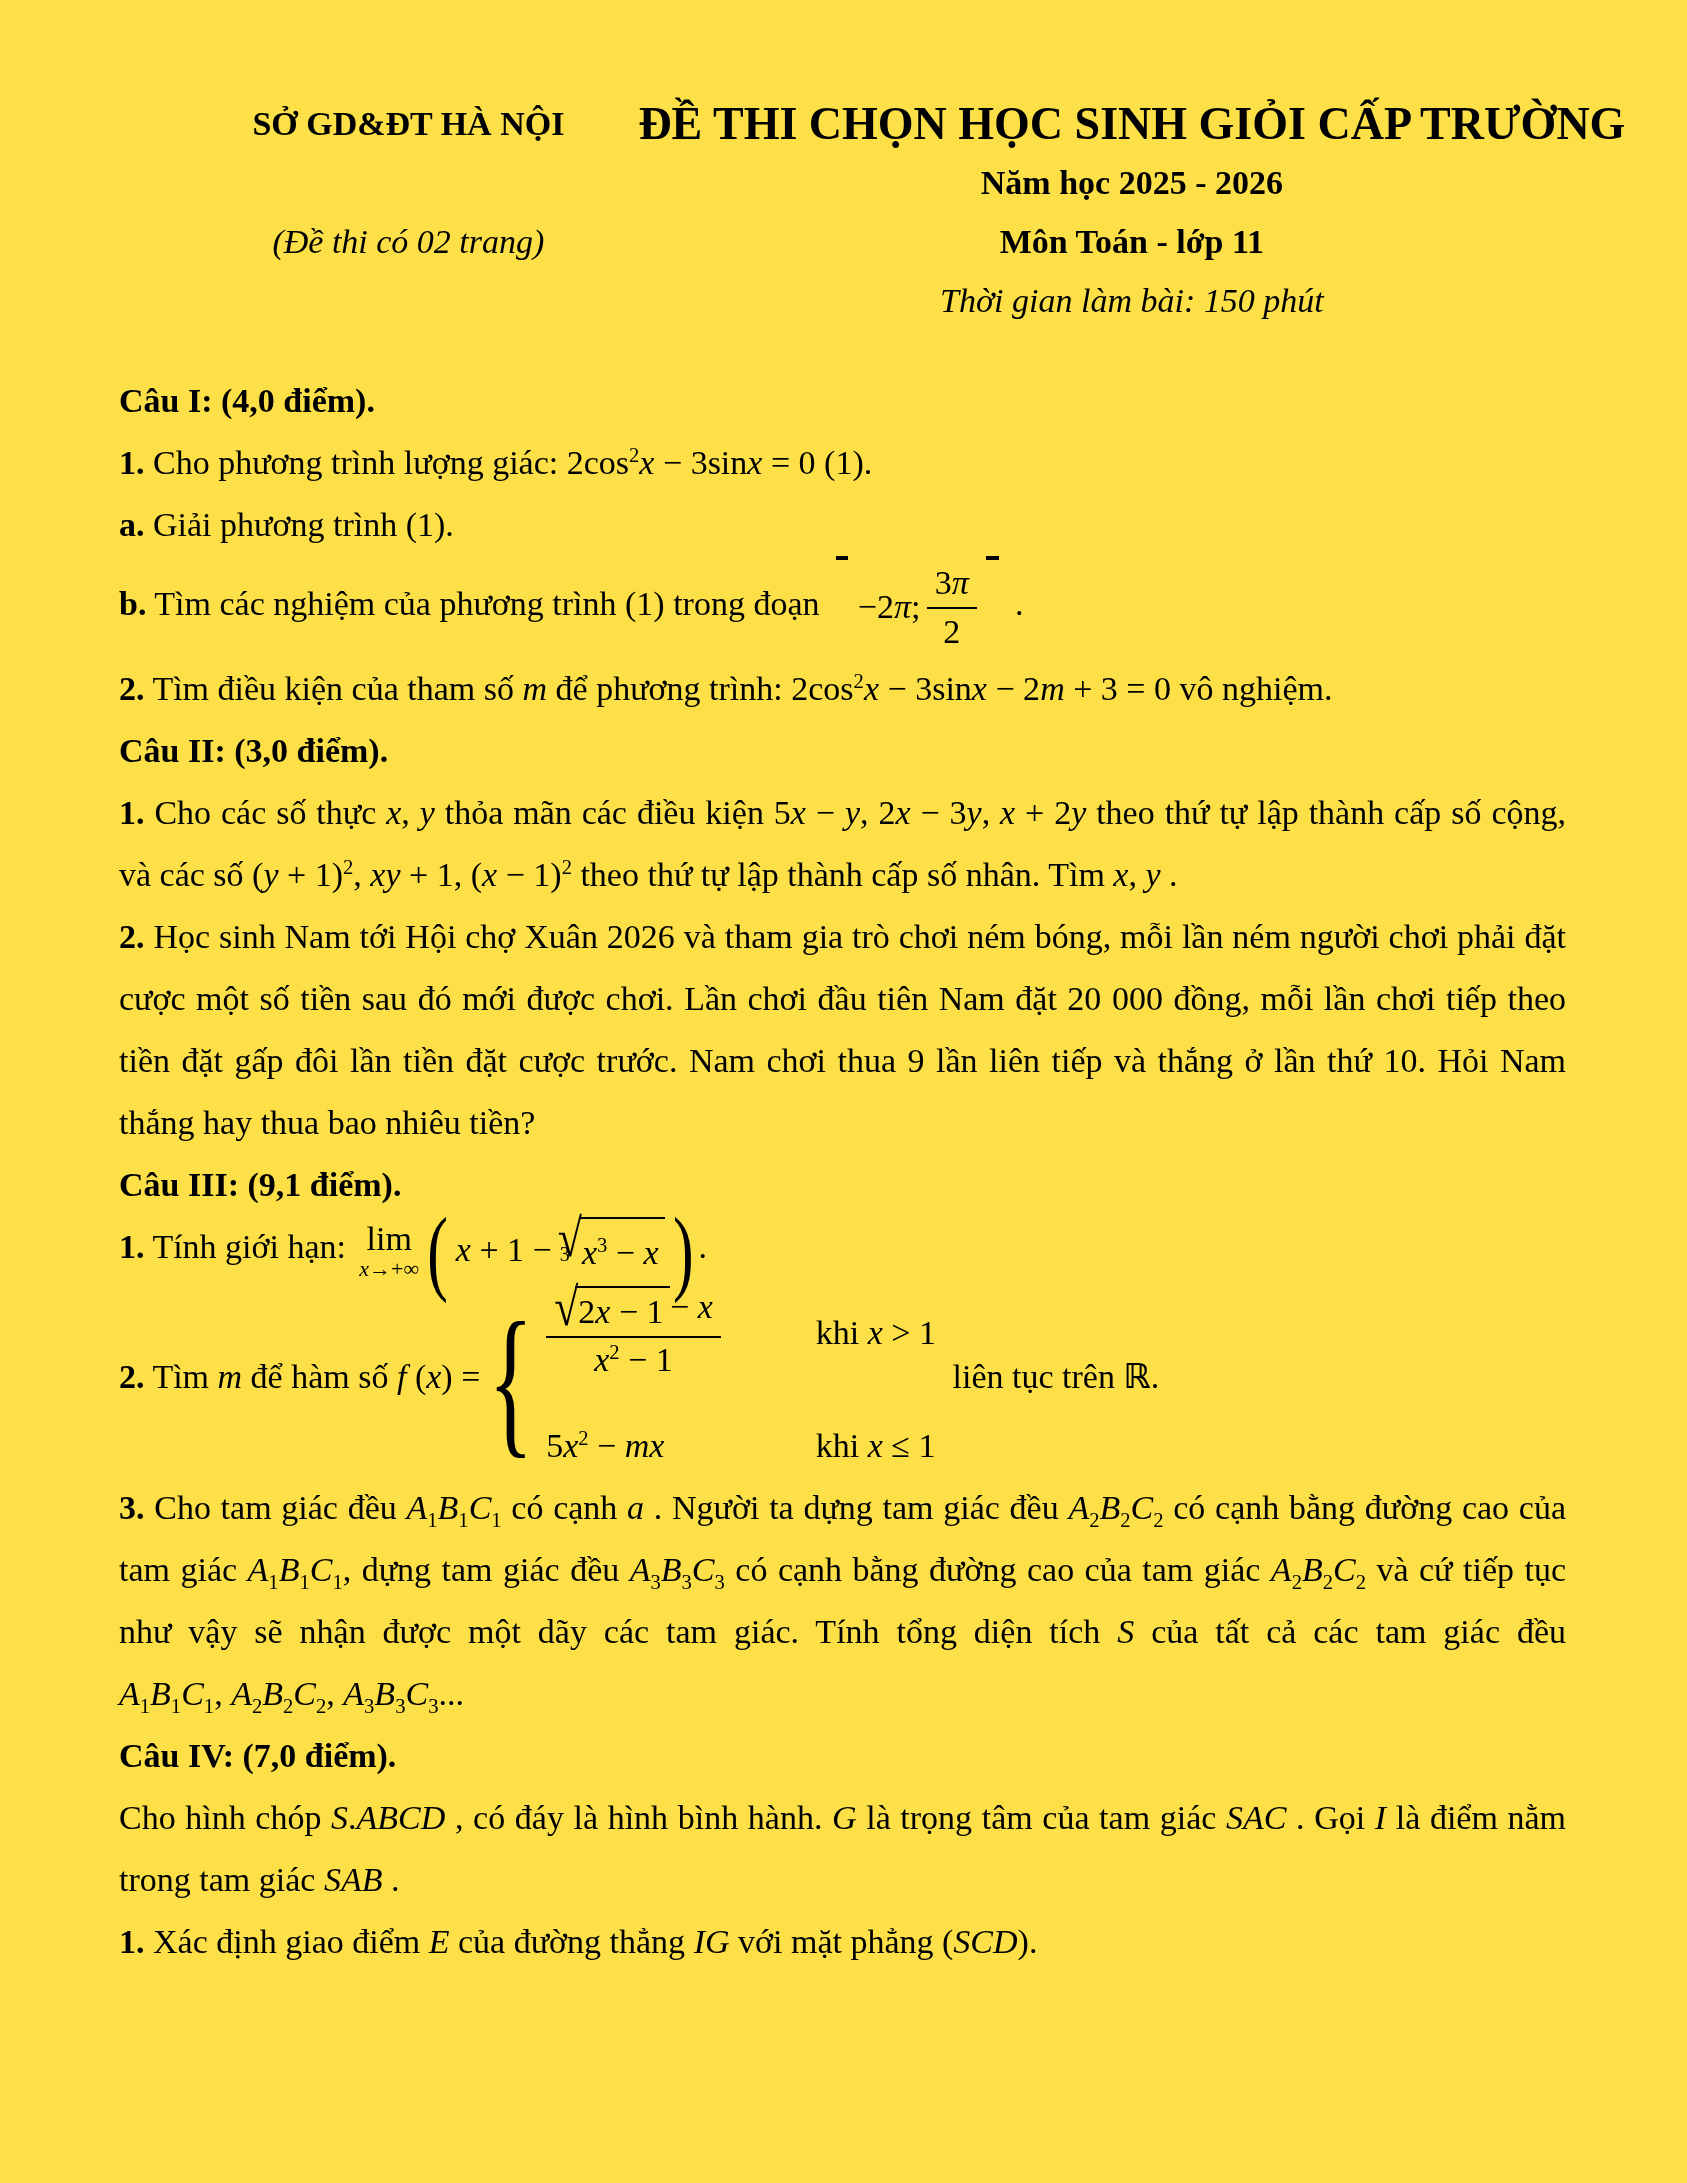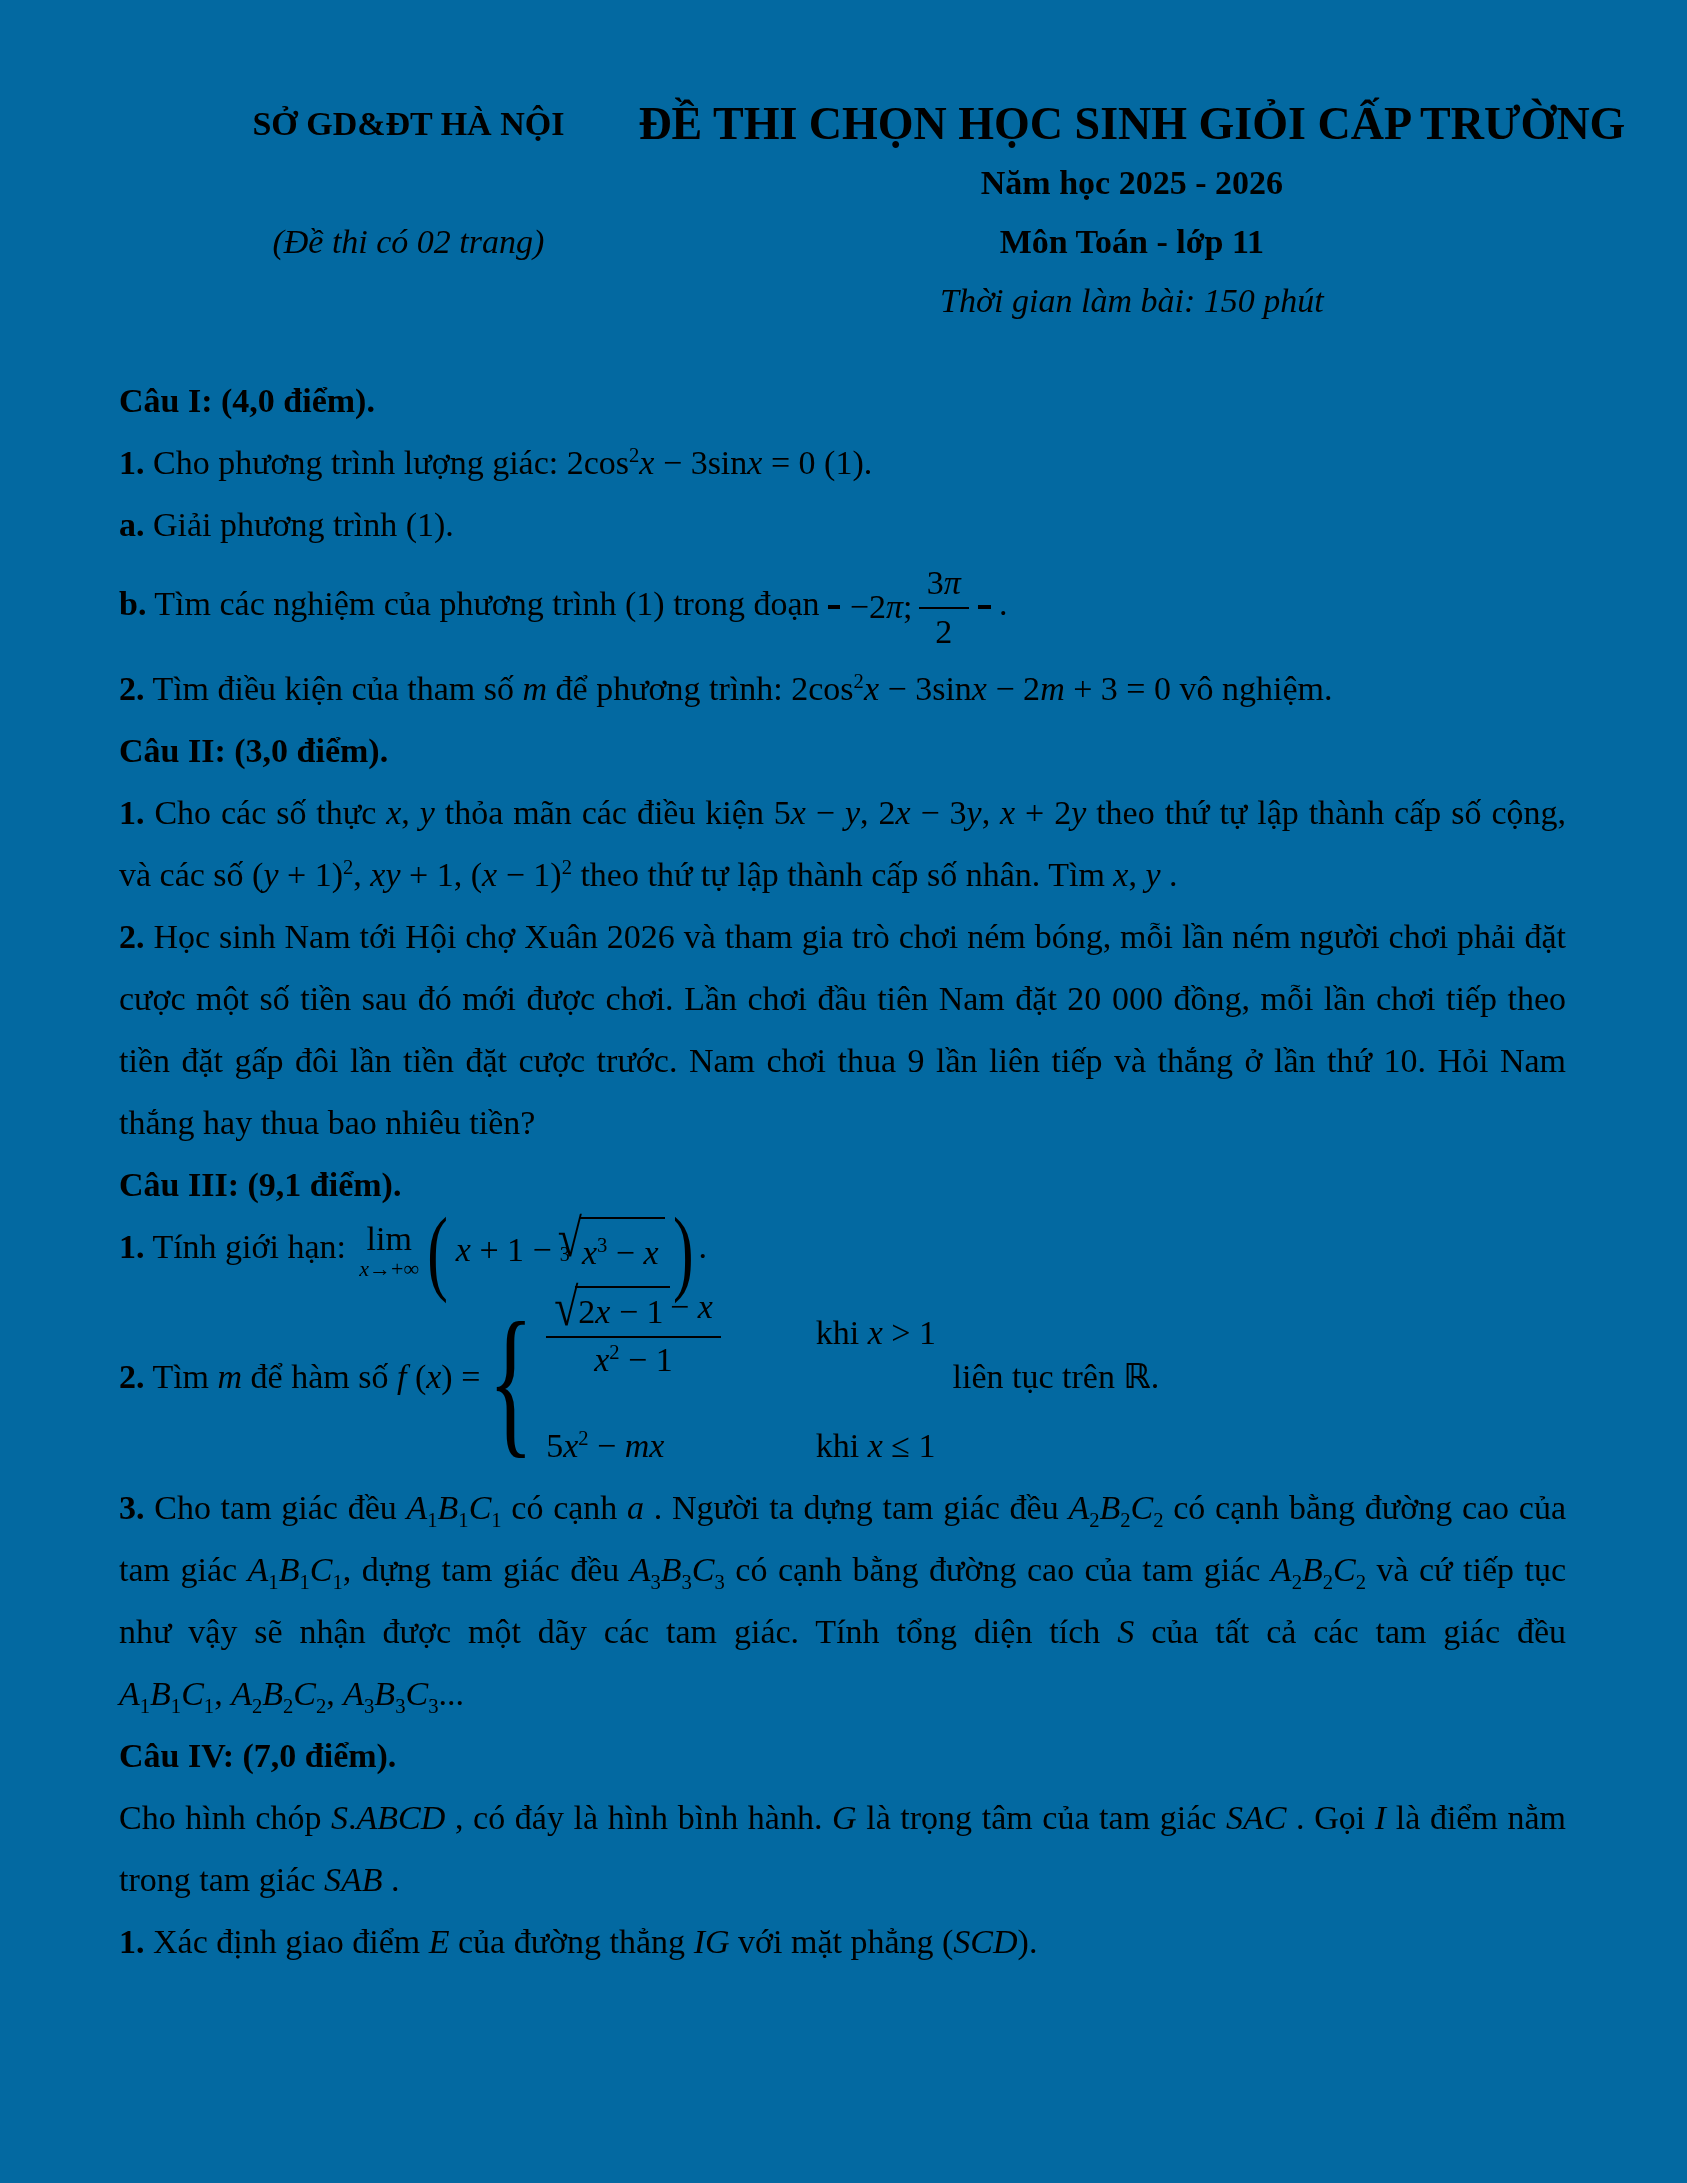--- a/index.html
+++ b/index.html
@@ -1,21 +1,21 @@
 <!DOCTYPE html>
 <html style="font-size:12.7px"><head>
 <meta charset="utf-8">
 <style>
   * { margin:0; padding:0; box-sizing:border-box; }
   html,body { background:#9a9a9a; }
   .page {
     position:relative;
     width:1687px; height:2183px;
     margin:0 auto;
-    background:#0369a1;
+    background:#fde047;
     color:#000000;
     font-family:"Liberation Serif","DejaVu Serif",serif;
     font-size:34px;
     padding:94px 121px 7px 119px;
     overflow:hidden;
   }
   
   .hdr { display:flex; }
   .hdr-col { display:flex; flex-direction:column; align-items:center; text-align:center; }
   .hdr-left  { width:40%; }
@@ -31,21 +31,21 @@
   .vi  { font-style:italic; }
   .math { white-space:nowrap; }
   .math i { font-style:italic; }
   sup, sub { font-size:20.6px; line-height:0; }
   
   .frac { display:inline-flex; flex-direction:column; align-items:center; text-align:center;
           vertical-align:middle; line-height:1.25; }
   .frac > .num { border-bottom:2.4px solid #000; padding:1.6px 8px 2.4px; }
   .frac > .den { padding-top:1.6px; }
   
-  .ivl { display:inline-flex; align-items:center; vertical-align:middle; margin:0 8px; }
+  .ivl { display:inline-flex; align-items:flex-start; vertical-align:middle; margin:0 16px; }
   .sqb { width:12.7px; border:2.4px solid #000; }
   .sqb.l { border-right:none; margin-right:9.5px; }
   .sqb.r { border-left:none;  margin-left:9.5px; }
   .ivl .inner { display:inline-flex; align-items:center; gap:6.4px; padding:4.8px 0; }
   
   .mgroup { display:inline-flex; align-items:center; vertical-align:middle; gap:8px; margin:0 4.8px; }
   .limstack { display:inline-flex; flex-direction:column; align-items:center; line-height:1.05; }
   .limstack .ls { font-size:22px; }
   .bigp { display:inline-block; font-size:62px; line-height:1; transform:scaleY(1.55); font-weight:400; }
   

